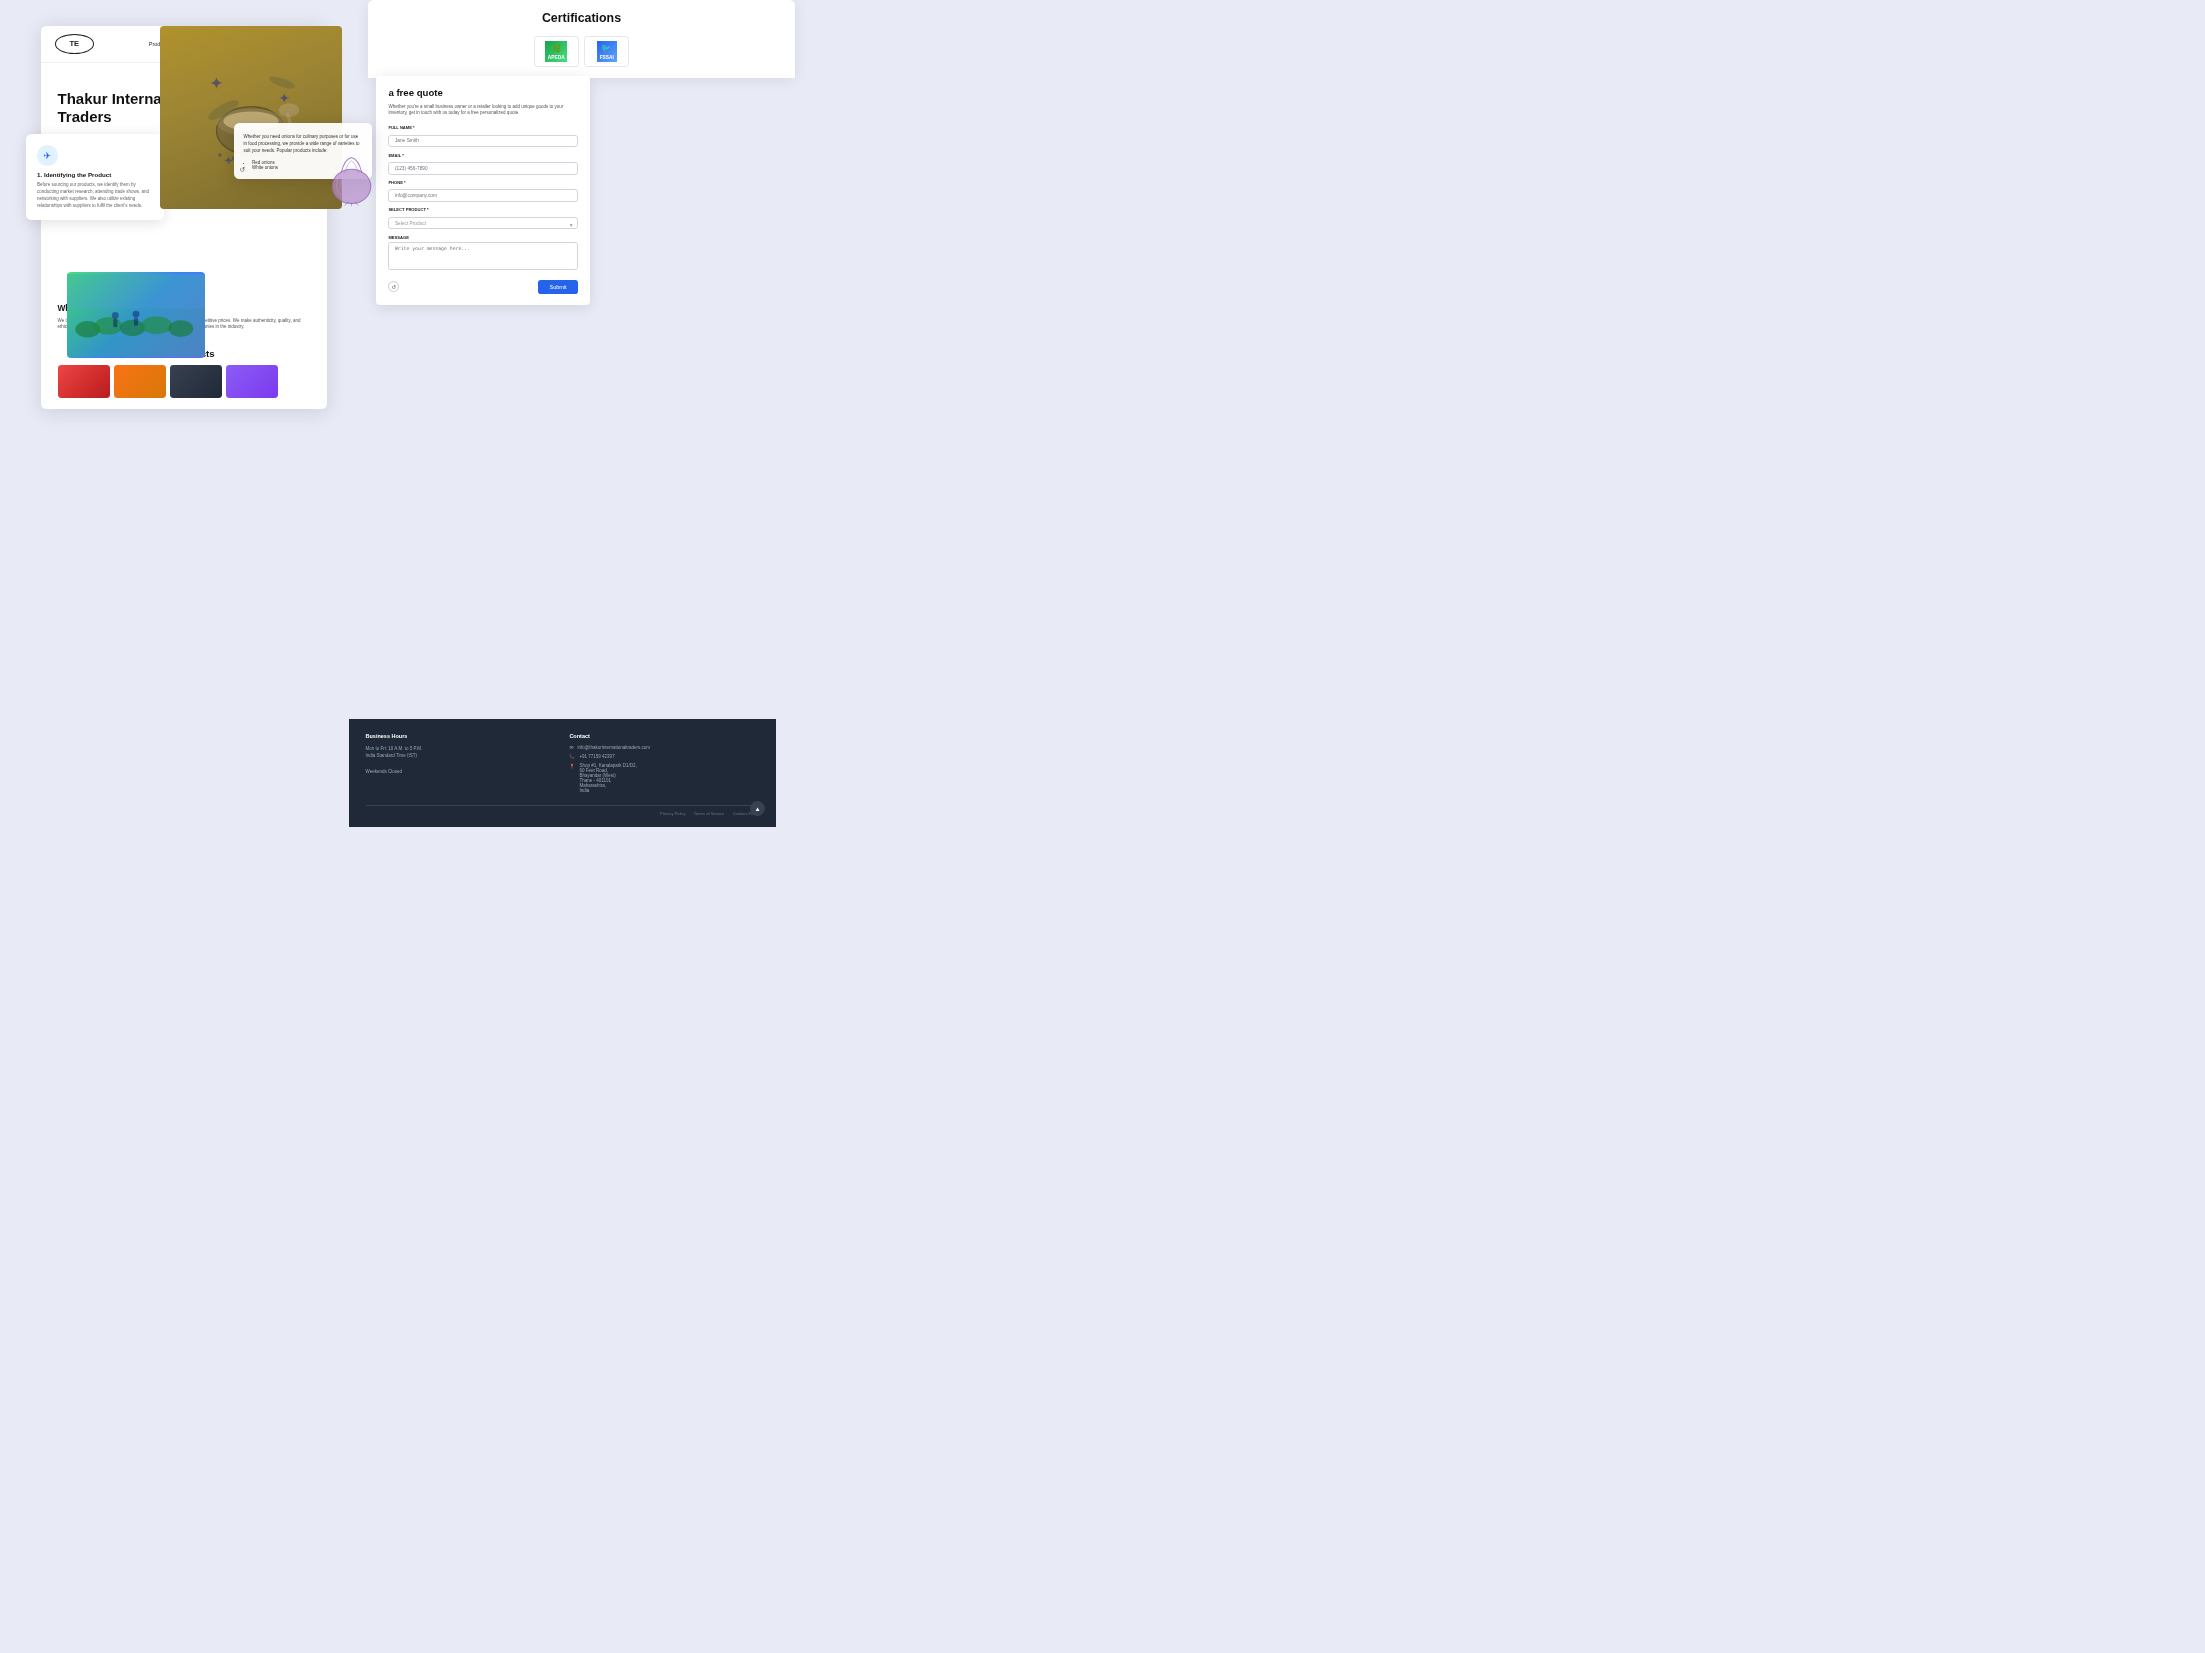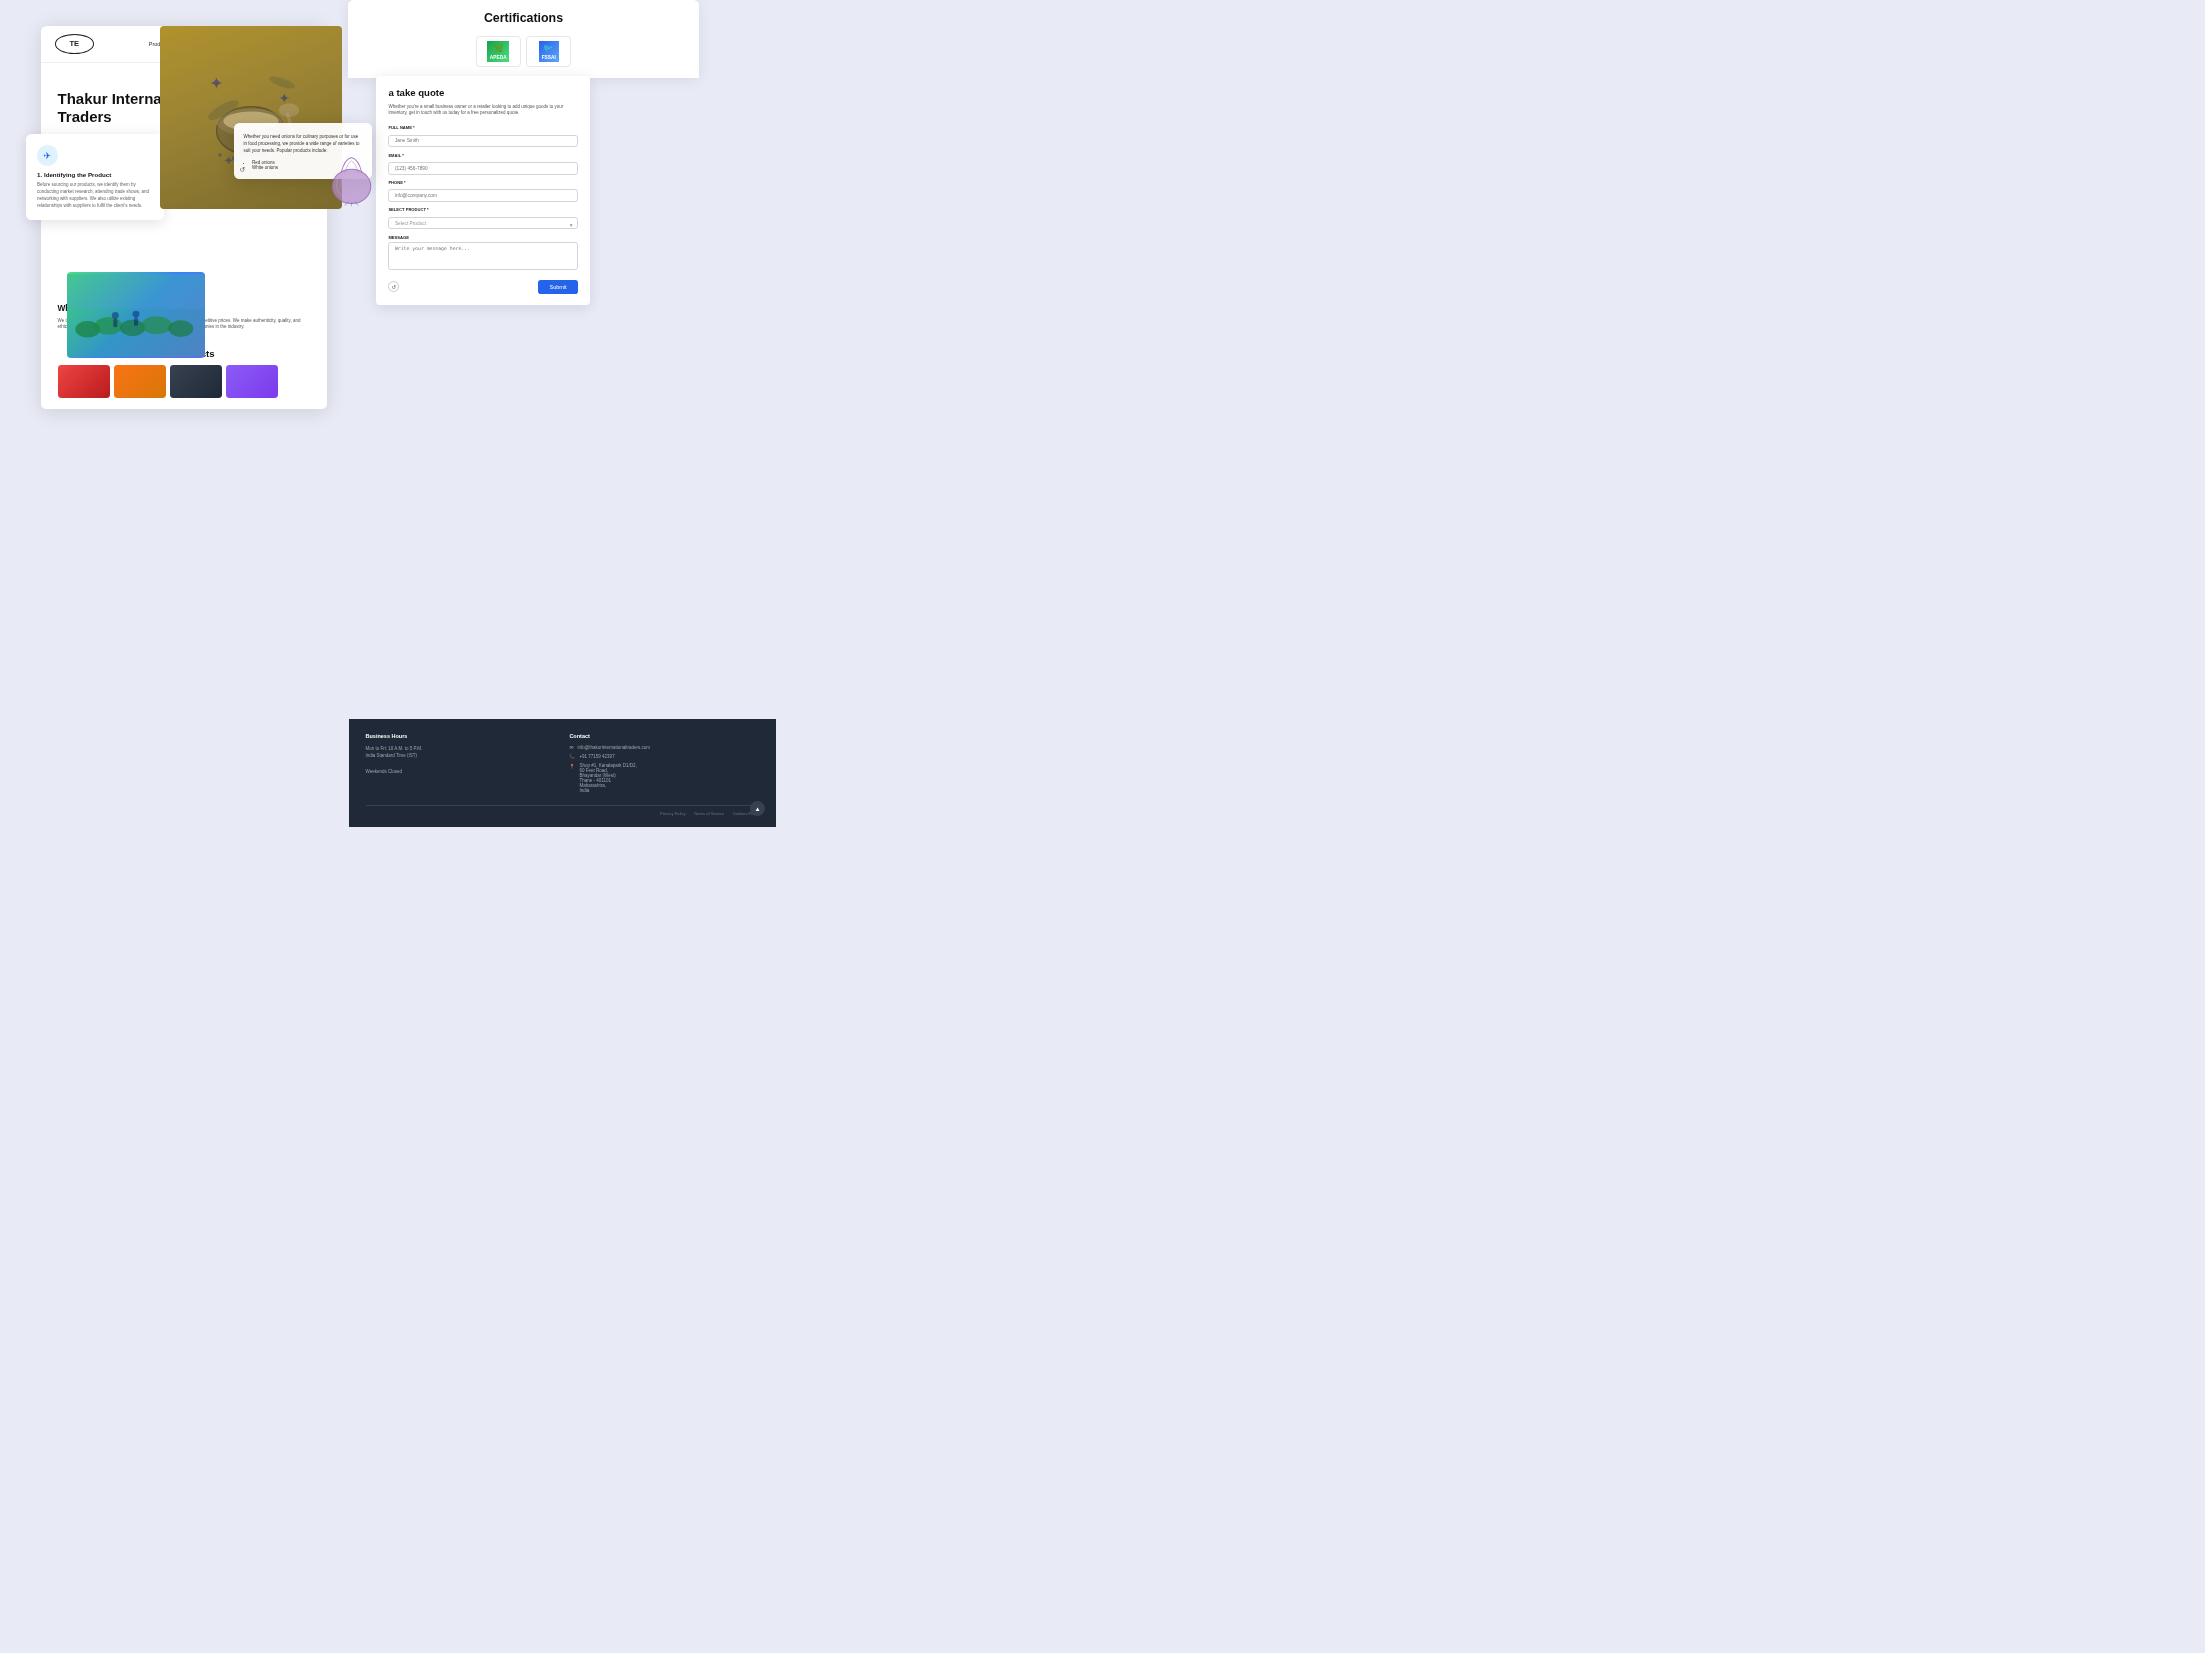--- a/index.html
+++ b/index.html
@@ -161,22 +161,22 @@
       list-style: disc;
       padding-left: 8.3px;
       font-size: 4.5px;
       color: #333;
     }
 
     
     .cert-panel {
       position: absolute;
       top: 0;
-      left: 348px;
-      width: 351px;
+      left: 368px;
+      width: 427px;
       background: #fff;
       border-radius: 5.5px 5.5px 0 0;
       padding: 11px 13.8px;
       box-shadow: 0 1.4px 13.8px rgba(0,0,0,0.08);
       z-index: 1;
     }
     .cert-panel h2 {
       font-size: 12.4px;
       font-weight: 700;
       text-align: center;
@@ -521,21 +521,21 @@
       <circle cx="100" cy="58" r="5" fill="rgba(0,0,100,0.4)"></circle>
       <rect x="97" y="63" width="6" height="12" rx="2" fill="rgba(0,0,100,0.4)"></rect>
 
       <rect x="0" y="0" width="200" height="50" fill="rgba(100,150,255,0.2)"></rect>
     </svg>
   </div>
 </div>
 
 <div class="quote-form">
   <h2>
-    <span>a take quote</span>
+    <span>a free quote</span>
   </h2>
   <p>Whether you're a small business owner or a retailer looking to add unique goods to your inventory, get in touch with us today for a free personalized quote.</p>
 
   <label class="form-label">FULL NAME *</label>
   <input class="form-input" type="text" placeholder="Jane Smith" style="">
 
   <label class="form-label">EMAIL *</label>
   <input class="form-input" type="text" placeholder="(123) 456-7890" style="">
 
   <label class="form-label">PHONE *</label>

